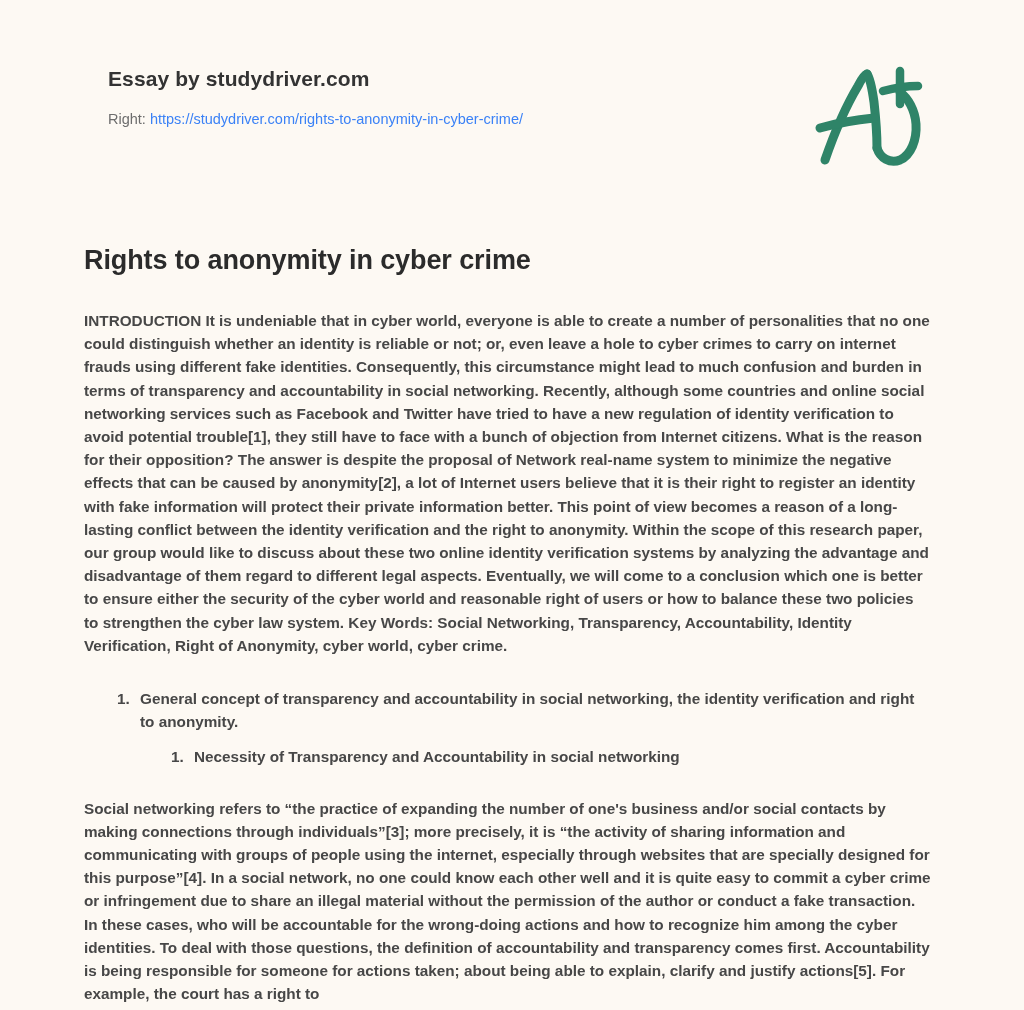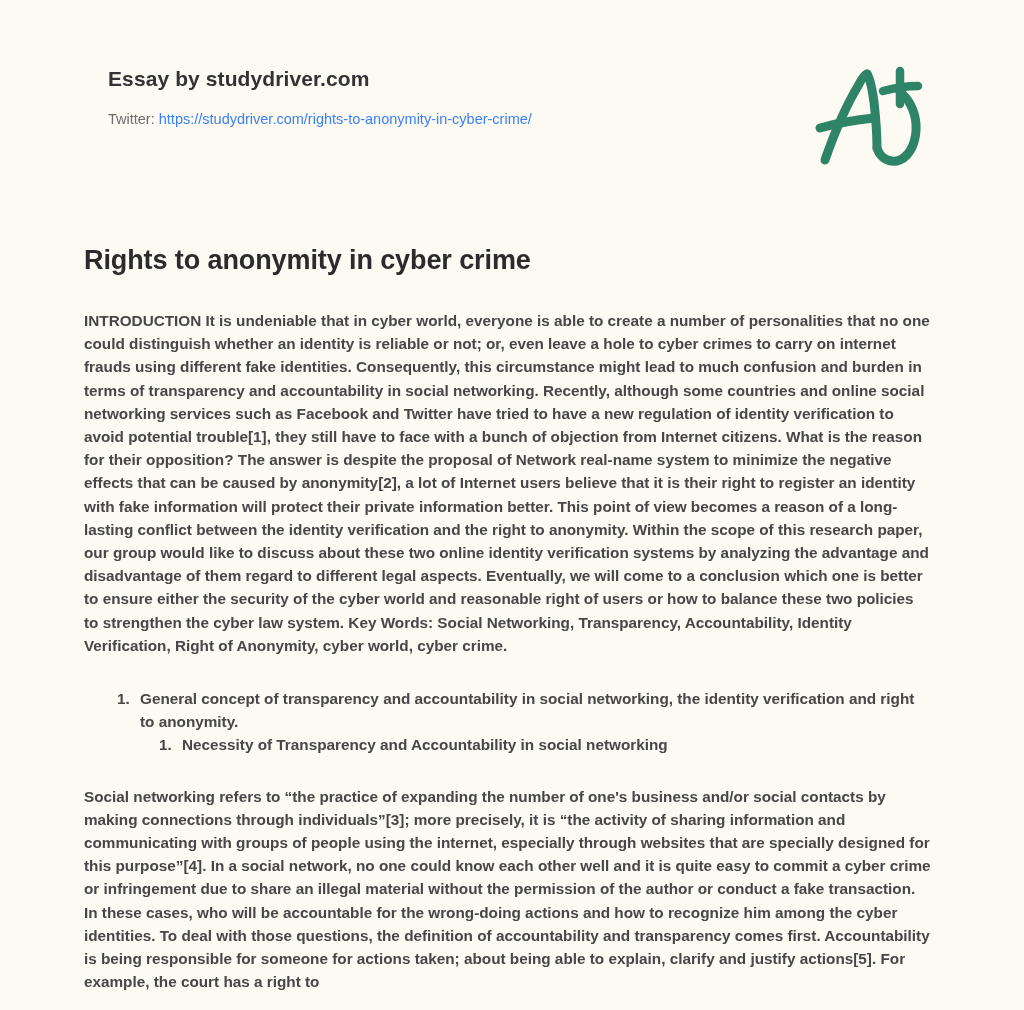--- a/index.html
+++ b/index.html
@@ -112,21 +112,21 @@
     color: #474747;
     font-weight: bold;
   }
 
   ol.outline > li {
     padding-left: 6px;
     margin: 0;
   }
 
   ol.outline ol {
-    margin: 0;
+    margin: 12px;
     padding-left: 36px;
     list-style-type: decimal;
   }
 
   ol.outline ol > li {
     padding-left: 6px;
   }
 
   .para-after-list {
     margin-top: 28px !important;
@@ -136,21 +136,21 @@
 <body>
 
 <div class="page">
 
   <div class="doc-header">
 
     <div class="brand-block">
       <div class="brand-title">Essay by studydriver.com</div>
 
       <div class="source-line">
-        <span class="source-label">Twitter:</span>
+        <span class="source-label">Right:</span>
         <a class="source-url" href="#">https://studydriver.com/rights-to-anonymity-in-cyber-crime/</a>
       </div>
     </div>
 
     <div class="logo-wrap">
       <svg viewBox="0 0 118 108" xmlns="http://www.w3.org/2000/svg">
         <g fill="none" stroke="#2f8468" stroke-linecap="round" stroke-linejoin="round">
 
           <path d="M13 98 C 22 72, 34 44, 46 24 C 49 18, 52 13, 55 12" stroke-width="9"></path>
 

